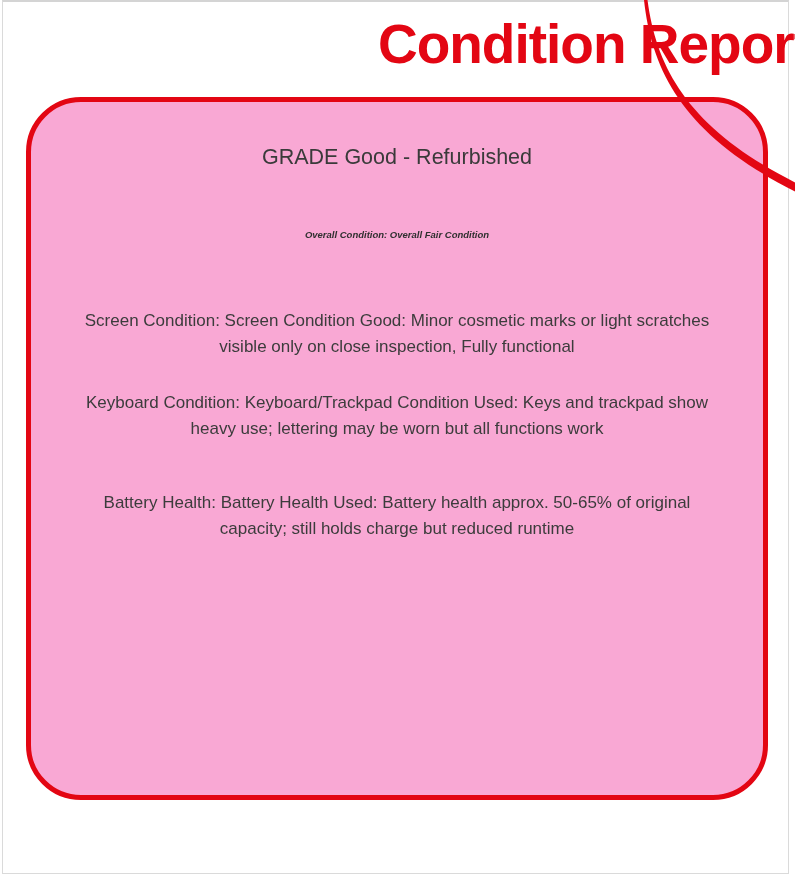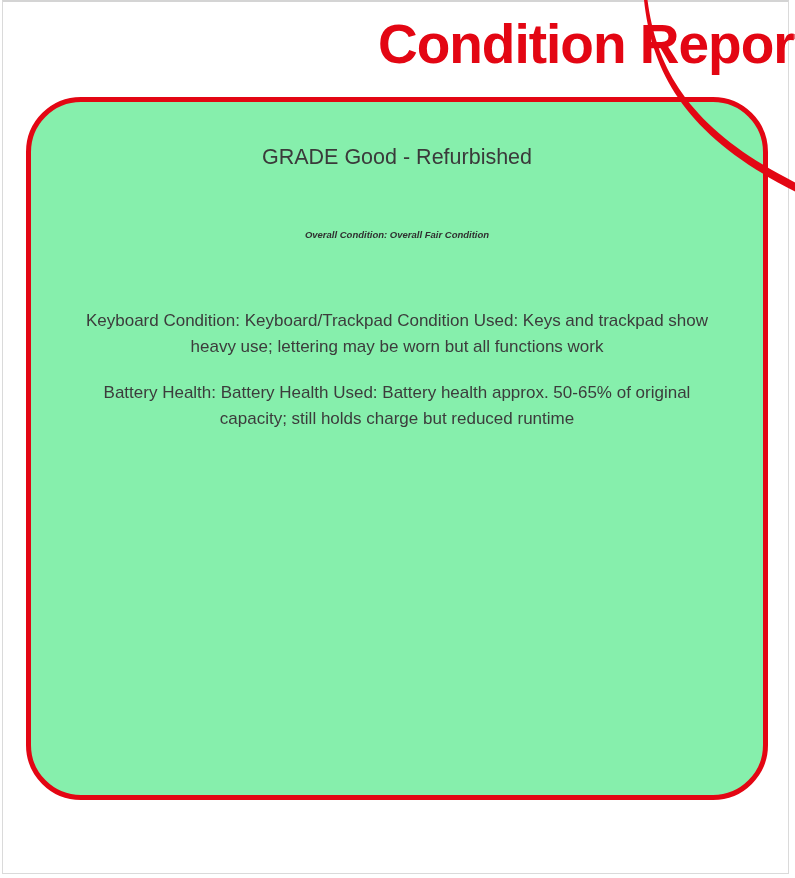--- a/index.html
+++ b/index.html
@@ -49,21 +49,21 @@
   }
   .report-card {
     position: absolute;
     left: 26px;
     top: 97px;
     width: 742px;
     height: 703px;
     box-sizing: border-box;
     border: 5px solid #e30613;
     border-radius: 55px;
-    background: #86efac;
+    background: #f9a8d4;
     text-align: center;
     padding-top: 40px;
   }
   .grade-heading {
     font-size: 21.5px;
     line-height: 30px;
     font-weight: 400;
     margin: 0 auto 56px auto;
     color: #3a3a3a;
   }
@@ -78,22 +78,22 @@
   .overall-condition {
     font-size: 9.5px;
     line-height: 14px;
     font-weight: 700;
     margin: 0 auto 66px auto;
     color: #303030;
     font-style: italic;
   }
   .section-screen   { margin-bottom: 30px; }
   .section-casing   { margin-bottom: 24px; }
-  .section-keyboard { margin-bottom: 20px; }
-  .section-battery  { margin-bottom: 0; }
+  .section-keyboard { }
+  .section-battery  { margin-bottom: 0; margin-top: 48px; }
 </style>
 </head>
 <body>
 
 <div class="page">
 
   <div class="page-frame"></div>
 
   <h1 class="page-title">Condition Report</h1>
 
@@ -105,20 +105,21 @@
              Z" fill="#e30613"></path>
   </svg>
 
   <div class="report-card">
 
     <div class="grade-heading">GRADE Good - Refurbished</div>
 
 
     <p class="overall-condition">Overall Condition: Overall Fair Condition</p>
 
+    <p class="body-par section-screen">Screen Condition: Screen Condition Good: Minor cosmetic marks or light scratches visible only on close inspection, Fully functional</p>
 
 
     <p class="body-par section-keyboard">Keyboard Condition: Keyboard/Trackpad Condition Used: Keys and trackpad show heavy use; lettering may be worn but all functions work</p>
 
     <p class="body-par section-battery">Battery Health: Battery Health Used: Battery health approx. 50-65% of original capacity; still holds charge but reduced runtime</p>
 
   </div>
 
 </div>
 

